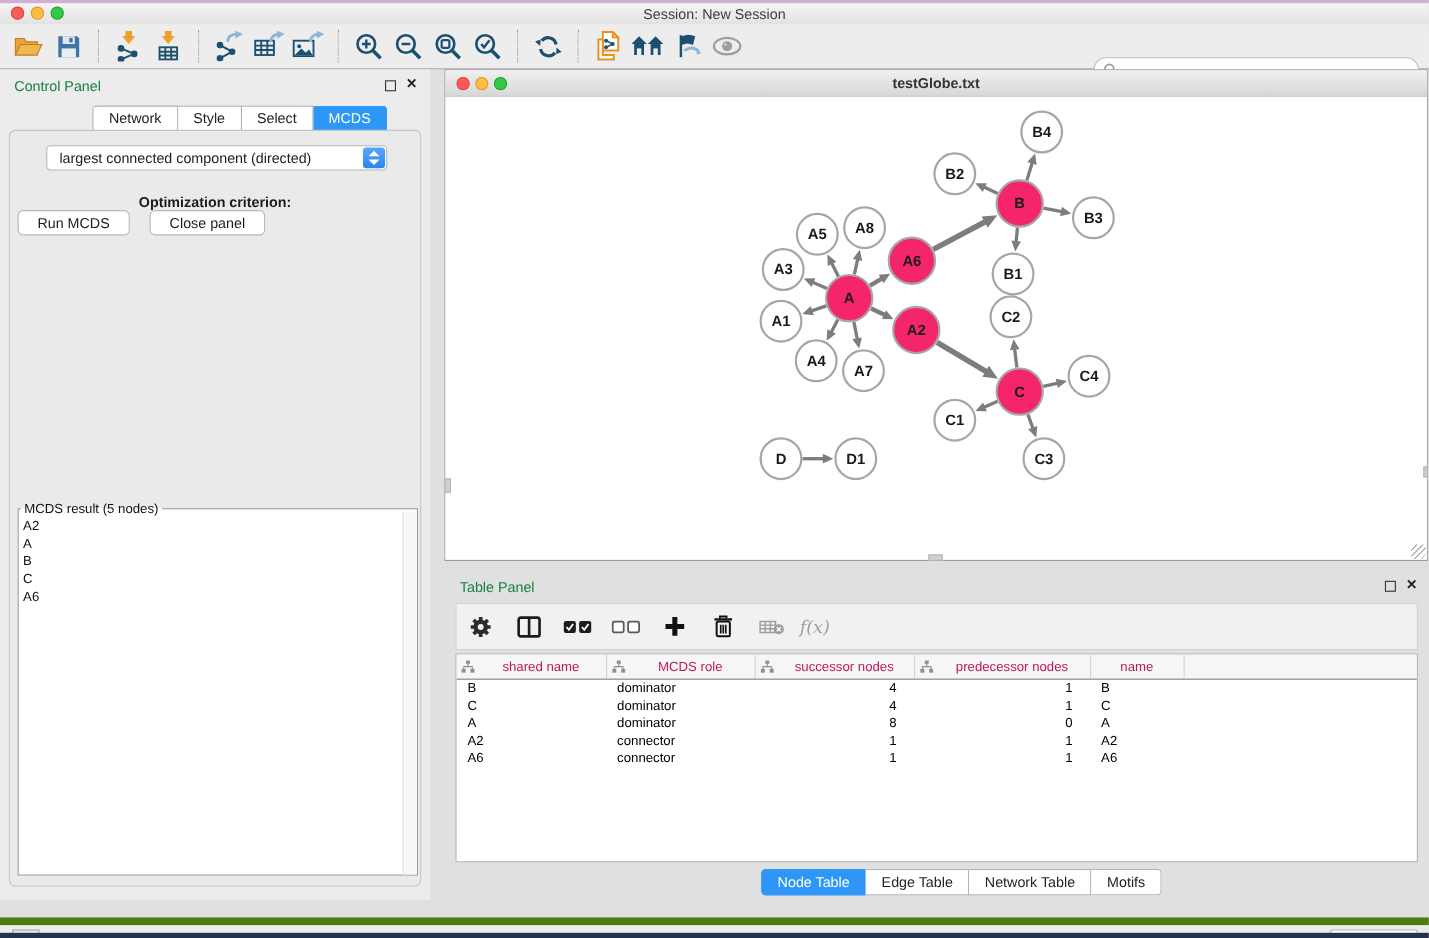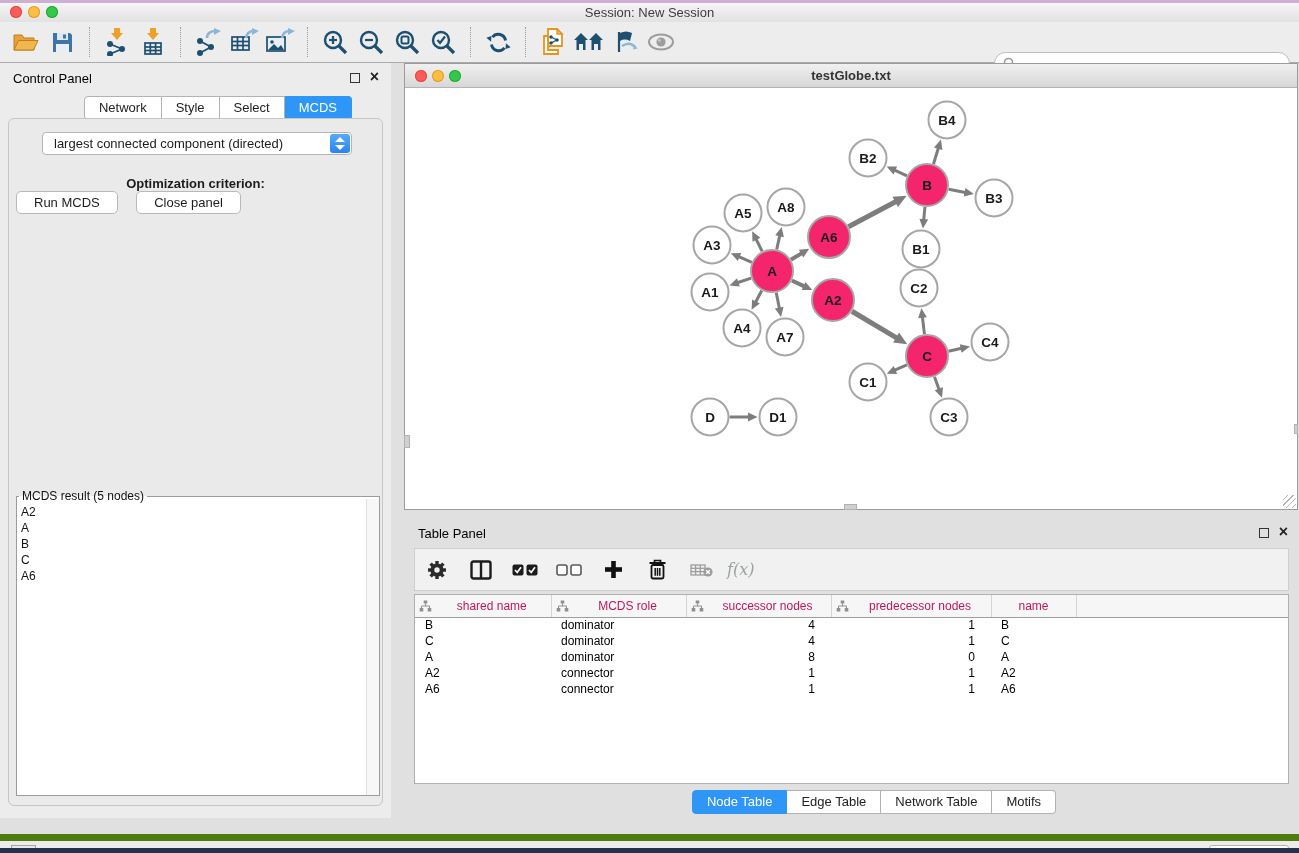--- a/index.html
+++ b/index.html
@@ -23,21 +23,21 @@
   #toolbar { left:0; top:22px; width:1299px; height:41px; background:#ededed;
     border-bottom:1px solid #ababab; display:flex; align-items:center; padding-left:8px; }
   .tbtn { width:32px; height:32px; display:flex; align-items:center; justify-content:center; margin:0 2px; }
   .tsep { height:30px; border-left:1px dotted #9a9a9a; margin:0 9px; }
   #search-wrap { position:absolute; right:9px; top:30px; width:296px; height:23px; background:#fff;
     border:1px solid #bdbdbd; border-radius:12px; display:flex; align-items:center; padding-left:8px; }
   #search-wrap input { border:none; outline:none; flex:1; font-size:13px; background:transparent; height:19px; }
 
   
   #control-panel { left:0; top:63px; width:391px; height:755px; background:#ececec; }
-  .panel-title { font-size:13px; color:#000000; }
+  .panel-title { font-size:13px; color:#15803d; }
   #control-panel .panel-title { position:absolute; left:13px; top:8px; }
   .float-ico { position:absolute; width:10px; height:10px; border:1.5px solid #333; }
   .close-ico { position:absolute; font-size:16px; font-weight:bold; color:#222; line-height:12px; }
   #cp-float { right:31px; top:10px; } #cp-close { right:12px; top:8px; }
 
   .seg-tabs { display:flex; justify-content:center;margin-left:45px; }
   #cp-tabs { position:absolute; left:0; right:0; top:33px; }
   .seg-tab { font-size:13px; color:#222; background:#fff; border:1px solid #b3b3b3; border-left:none;
     padding:3px 14px; line-height:16px; }
   .seg-tab:first-child { border-left:1px solid #b3b3b3; border-radius:4px 0 0 4px; }
@@ -53,21 +53,21 @@
   #criterion .stepper { position:absolute; right:1px; top:1px; width:20px; height:19px; border-radius:3px;
     background:linear-gradient(#55aaf9,#2a84ee); }
   .stepper i { position:absolute; left:5px; width:0; height:0; border-left:5px solid transparent; border-right:5px solid transparent; }
   .stepper i.up  { top:3px;  border-bottom:5px solid #fff; }
   .stepper i.dn  { bottom:3px; border-top:5px solid #fff; }
   #cp-buttons { text-align:left; }
   .btn { display:inline-block; font-size:13px; color:#1c1c1c; background:#fff; border:1px solid #b9b9b9;
     border-radius:5px; padding:3px 17px; margin:0 7px; }
 
   #mcds-fieldset { position:absolute; left:7px; right:2px; top:336px; bottom:9px;
-    border:1px solid #9c9c9c; background:#fff;margin-top:34px; }
+    border:1px solid #9c9c9c; background:#fff; }
   #mcds-fieldset legend { font-size:12px; color:#111; margin-left:2px; padding:0 3px; }
   #mcds-list { font-size:12px; color:#111; line-height:16px; padding:1px 0 0 4px; }
   #mcds-scroll { position:absolute; right:0; top:-4px; bottom:0; width:13px; background:#f7f7f7; border-left:1px solid #e2e2e2; }
 
   
   #network-window { left:404px; top:63px; width:894px; height:447px; background:#fff; border:1px solid #9b9b9b;font-weight:bold; }
   #nw-titlebar { position:relative; height:24px; background:linear-gradient(#f1f0f1,#d8d7d8); border-bottom:1px solid #b4b4b4; }
   #nw-titlebar .title { text-align:center; font-size:13px; color:#333; line-height:23px; }
   #nw-titlebar .tl { top:6px; } #nw-titlebar .tl.red{left:10px;} #nw-titlebar .tl.yellow{left:27px;} #nw-titlebar .tl.green{left:44px;}
   #nw-canvas { position:relative; width:892px; height:420px; background:#fff; overflow:hidden; }

